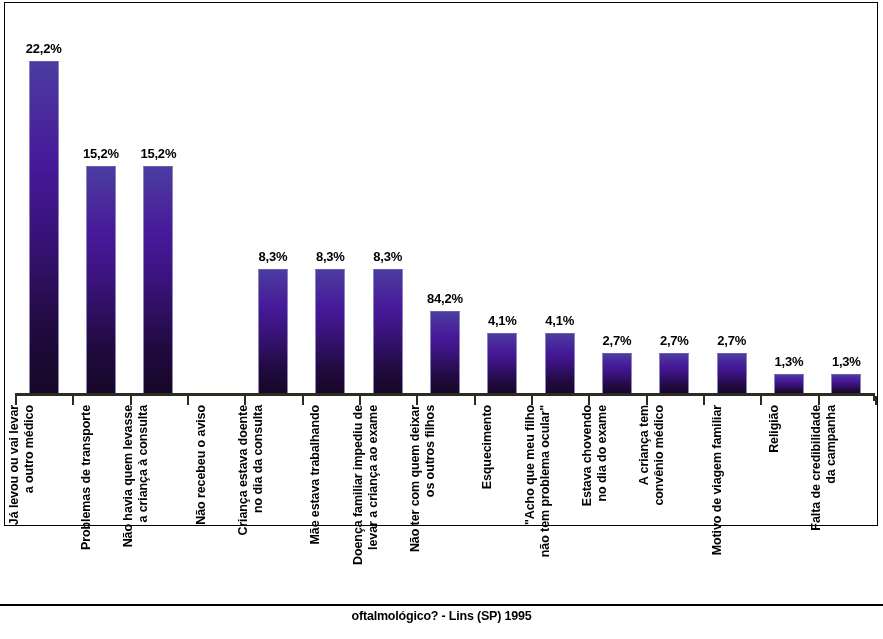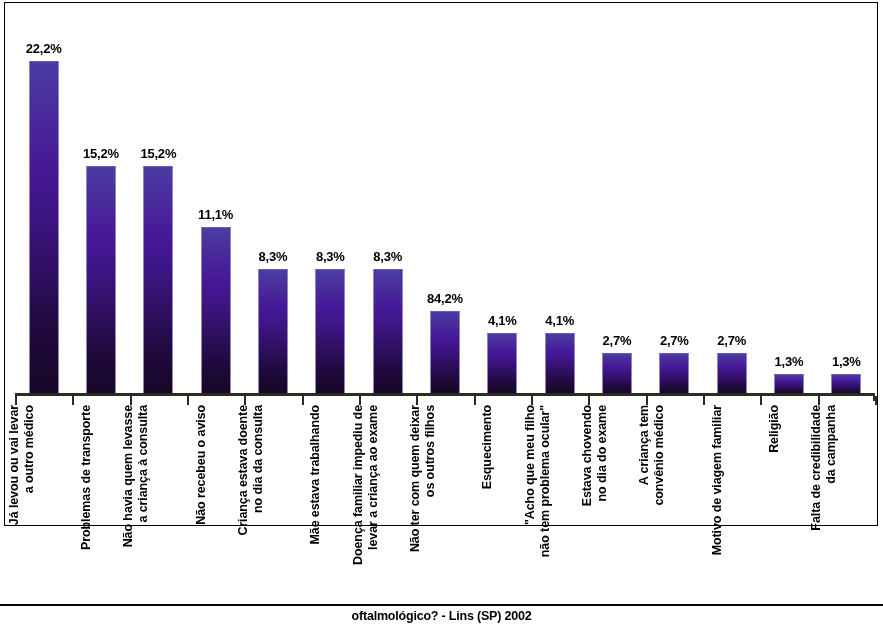--- a/index.html
+++ b/index.html
@@ -165,24 +165,20 @@
           <div class="bar" style="height: 333px; width: 30px; left: 13.6667px;"></div>
           <div class="bar-label" style="bottom: 338px;">22,2%</div>
         </div>
         <div class="bar-slot" style="left: 57.3333px; width: 57.3333px;">
           <div class="bar" style="height: 228px; width: 30px; left: 13.6667px;"></div>
           <div class="bar-label" style="bottom: 233px;">15,2%</div>
         </div>
         <div class="bar-slot" style="left: 114.667px; width: 57.3333px;">
           <div class="bar" style="height: 228px; width: 30px; left: 13.6667px;"></div>
           <div class="bar-label" style="bottom: 233px;">15,2%</div>
-        </div>
-        <div class="bar-slot" style="left: 172px; width: 57.3333px;">
-          <div class="bar" style="height: 167px; width: 30px; left: 13.6667px;"></div>
-          <div class="bar-label" style="bottom: 172px;">11,1%</div>
         </div>
         <div class="bar-slot" style="left: 229.333px; width: 57.3333px;">
           <div class="bar" style="height: 125px; width: 30px; left: 13.6667px;"></div>
           <div class="bar-label" style="bottom: 130px;">8,3%</div>
         </div>
         <div class="bar-slot" style="left: 286.667px; width: 57.3333px;">
           <div class="bar" style="height: 125px; width: 30px; left: 13.6667px;"></div>
           <div class="bar-label" style="bottom: 130px;">8,3%</div>
         </div>
         <div class="bar-slot" style="left: 344px; width: 57.3333px;">
@@ -299,16 +295,16 @@
           <div>Falta de credibilidade</div>
           <div>da campanha</div>
         </div>
       </div>
 
 
   </div>
 
   <div id="caption-rule"></div>
   <div id="caption">
-    <div>oftalmológico? - Lins (SP) 2002</div>
+    <div>oftalmológico? - Lins (SP) 1995</div>
   </div>
 
 </div>
 
 </body></html>

